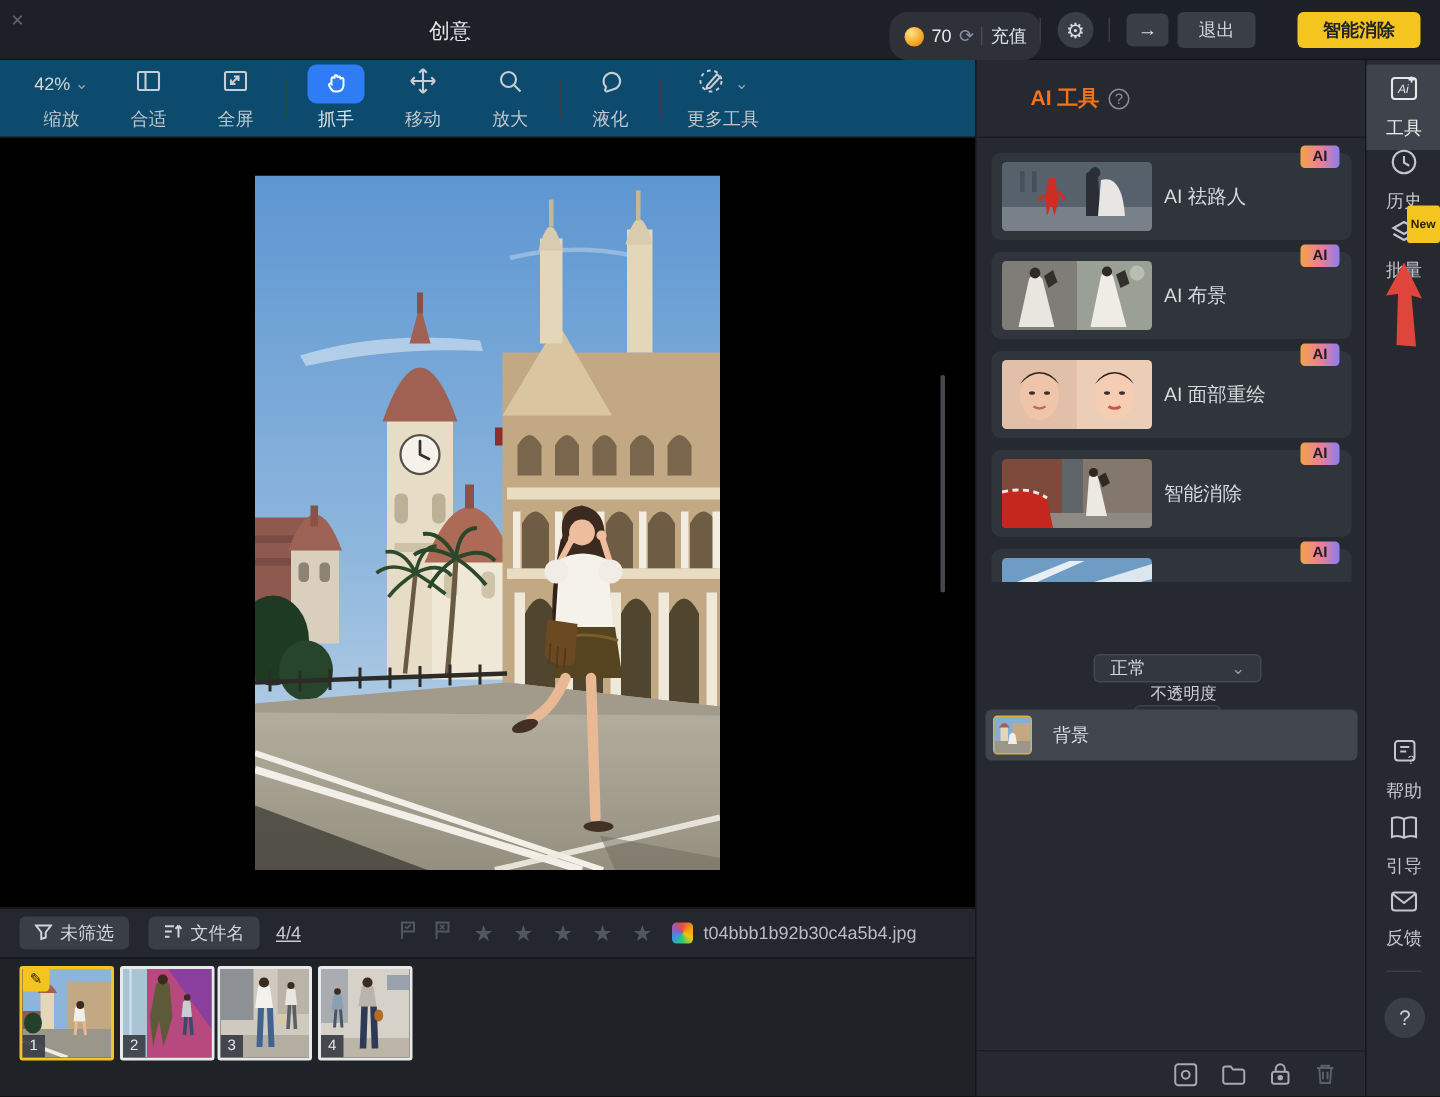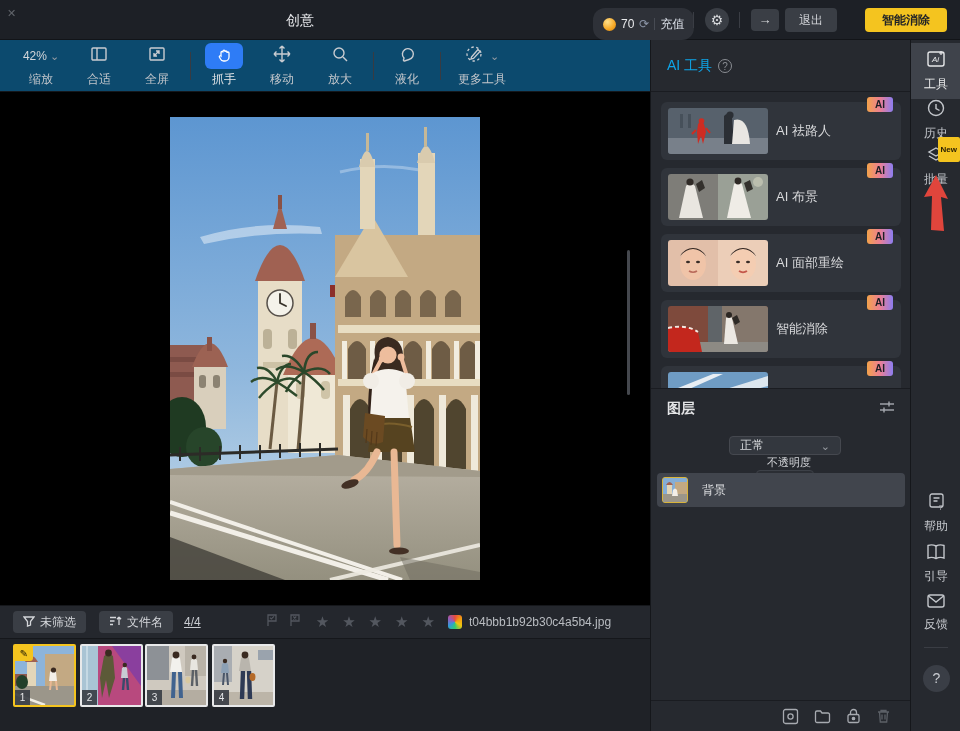--- a/index.html
+++ b/index.html
@@ -45,21 +45,21 @@
   
   #filmstrip { position:absolute; left:0; top:638px; width:650px; height:93px; background:#1f2227; border-top:1px solid #15171b; }
   .thumb { position:absolute; top:5px; width:63px; height:63px; border:2px solid #e8e9ea; border-radius:2px; overflow:hidden; background:#333; }
   .thumb.sel { border-color:#f4c41f; }
   .thumb svg { display:block; }
   .tnum { position:absolute; left:0; bottom:0; min-width:15px; height:15px; background:rgba(58,62,69,.92); color:#e6e7e9; font-size:10px; line-height:15px; text-align:center; padding:0 2px; }
   .pencil-badge { position:absolute; left:0; top:0; width:18px; height:15px; background:#f4c41f; color:#2a2206; font-size:10px; line-height:15px; text-align:center; border-radius:0 0 3px 0; }
   
   #rightpanel { position:absolute; left:650px; top:40px; width:260px; height:691px; background:#26292f; border-left:1px solid #15171b; z-index:10; }
   .rp-header { position:absolute; left:0; top:0; width:260px; height:52px; border-bottom:1px solid #1a1c21; display:flex; align-items:center; padding-left:16px; gap:6px; }
-  .rp-title { color:#0ea5e9; font-size:14px; font-weight:normal; }
+  .rp-title { color:#f97316; font-size:14px; font-weight:bold;margin-left:20px; }
   .qmark { width:14px; height:14px; border:1px solid #8a8d93; border-radius:50%; color:#8a8d93; font-size:10px; line-height:13px; text-align:center; }
   .cards { position:absolute; left:0; top:52px; width:260px; height:296px; overflow:hidden; padding:10px; }
   .card { position:relative; width:240px; height:58px; background:#30343b; border-radius:6px; margin-bottom:8px; display:flex; align-items:center; }
   .card-thumb { width:100px; height:46px; border-radius:3px; margin-left:7px; overflow:hidden; flex:none; }
   .card-label { color:#d8d9db; font-size:13px; margin-left:8px; }
   .ai-badge { position:absolute; right:8px; top:-5px; width:26px; height:15px; border-radius:3px; background:linear-gradient(90deg,#f2a24b,#ec7f93,#8d7df0); color:#1d1f24; font-size:10px; font-weight:bold; line-height:15px; text-align:center; }
   .layers-head { position:absolute; left:0; top:348px; width:260px; height:40px; border-top:1px solid #1a1c21; display:flex; align-items:center; padding:0 16px; justify-content:space-between; }
   .layers-title { color:#e3e4e6; font-size:14px; font-weight:bold; }
   .blend-row { position:absolute; left:0; top:396px; width:260px; height:28px; display:flex; align-items:center;flex-direction:column; }
   .blend-select { width:112px; height:28px; margin-left:8px; background:#33373e; border:1px solid #45484f; border-radius:4px; display:flex; align-items:center; justify-content:space-between; padding:0 10px; color:#d6d8db; font-size:12px; }
@@ -527,29 +527,20 @@
         <svg width="100" height="46" viewBox="0 0 100 46">
             <rect width="100" height="46" fill="#6f9cc4"></rect>
             <path d="M0 20 L45 2 L55 2 L10 22 Z" fill="#e8eef4"></path>
             <path d="M55 18 L100 4 L100 14 L62 24 Z" fill="#dce6ee"></path>
           </svg>
       </div>
       <span class="ai-badge">AI</span>
     </div>
   </div>
 
-  <div class="layers-head">
-    <span class="layers-title">图层</span>
-    <span><svg width="16" height="14" viewBox="0 0 16 14" fill="none" stroke="#a7aab0" stroke-width="1.4">
-          <line x1="1" y1="4" x2="15" y2="4"></line>
-          <line x1="10" y1="1.6" x2="10" y2="6.4"></line>
-          <line x1="1" y1="10" x2="15" y2="10"></line>
-          <line x1="5" y1="7.6" x2="5" y2="12.4"></line>
-        </svg></span>
-  </div>
 
   <div class="blend-row">
     <div class="blend-select">
       <span>正常</span>
       <span class="chev">⌄</span>
     </div>
     <span class="opacity-label">不透明度</span>
     <div class="opacity-box">
       <span class="opacity-val">100</span>
       <span class="opacity-unit">%</span>

